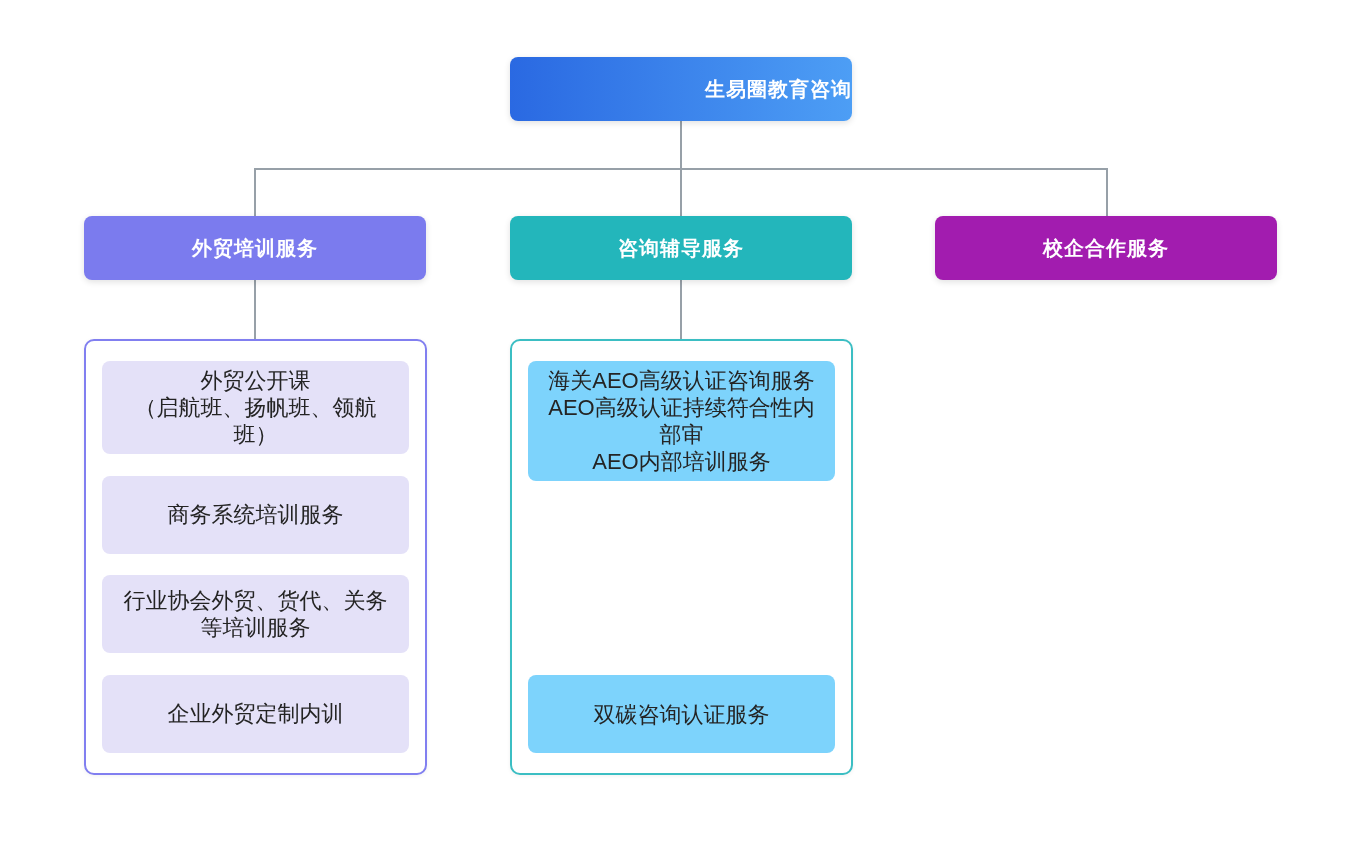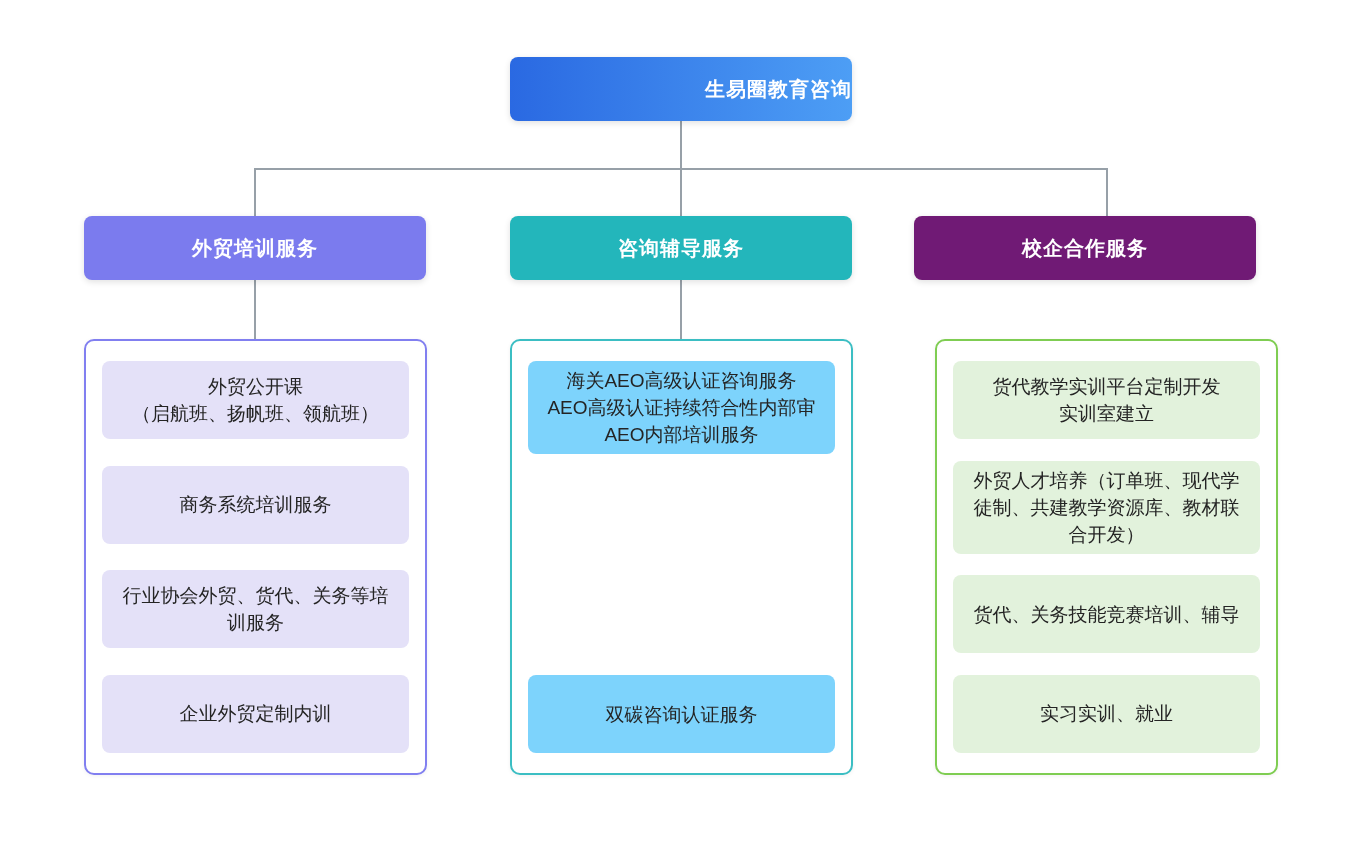--- a/index.html
+++ b/index.html
@@ -40,21 +40,21 @@
     box-sizing: border-box;
   }
   .root-node {
     left: 510px;
     top: 57px;
     background: linear-gradient(90deg, #2a69e2 0%, #4d9ef5 100%);
     justify-content: flex-end;
   }
   .hdr-purple { left: 84px;  top: 216px; background: #7b7bee; }
   .hdr-teal   { left: 510px; top: 216px; background: #23b6bb; }
-  .hdr-green  { left: 914px; top: 216px; background: #701a75; }
+  .hdr-green  { left: 935px; top: 216px; background: #a21caf; }
 
   
   .group {
     position: absolute;
     top: 339px;
     width: 343px;
     height: 436px;
     background: #ffffff;
     border-radius: 10px;
     border: 2px solid transparent;
@@ -71,21 +71,21 @@
 
   .item {
     border-radius: 8px;
     min-height: 78px;
     display: flex;
     align-items: center;
     justify-content: center;
     text-align: center;
     padding: 6px 14px;
     box-sizing: border-box;
-    font-size: 19px;
+    font-size: 22px;
     line-height: 27px;
     color: #242424;
     white-space: pre-line;
   }
   .grp-purple .item { background: #e4e1f8; }
   .grp-teal   .item { background: #7dd3fc; }
   .grp-green  .item { background: #e2f2dc; }
 </style>
 </head>
 <body>
@@ -122,21 +122,14 @@
     <div class="item">企业外贸定制内训</div>
   </div>
 
   <div class="group grp-teal">
     <div class="item">海关AEO高级认证咨询服务
 AEO高级认证持续符合性内部审
 AEO内部培训服务</div>
     <div class="item">双碳咨询认证服务</div>
   </div>
 
-  <div class="group grp-green">
-    <div class="item">货代教学实训平台定制开发
-实训室建立</div>
-    <div class="item">外贸人才培养（订单班、现代学徒制、共建教学资源库、教材联合开发）</div>
-    <div class="item">货代、关务技能竞赛培训、辅导</div>
-    <div class="item">实习实训、就业</div>
-  </div>
 
 </div>
 
 </body></html>

